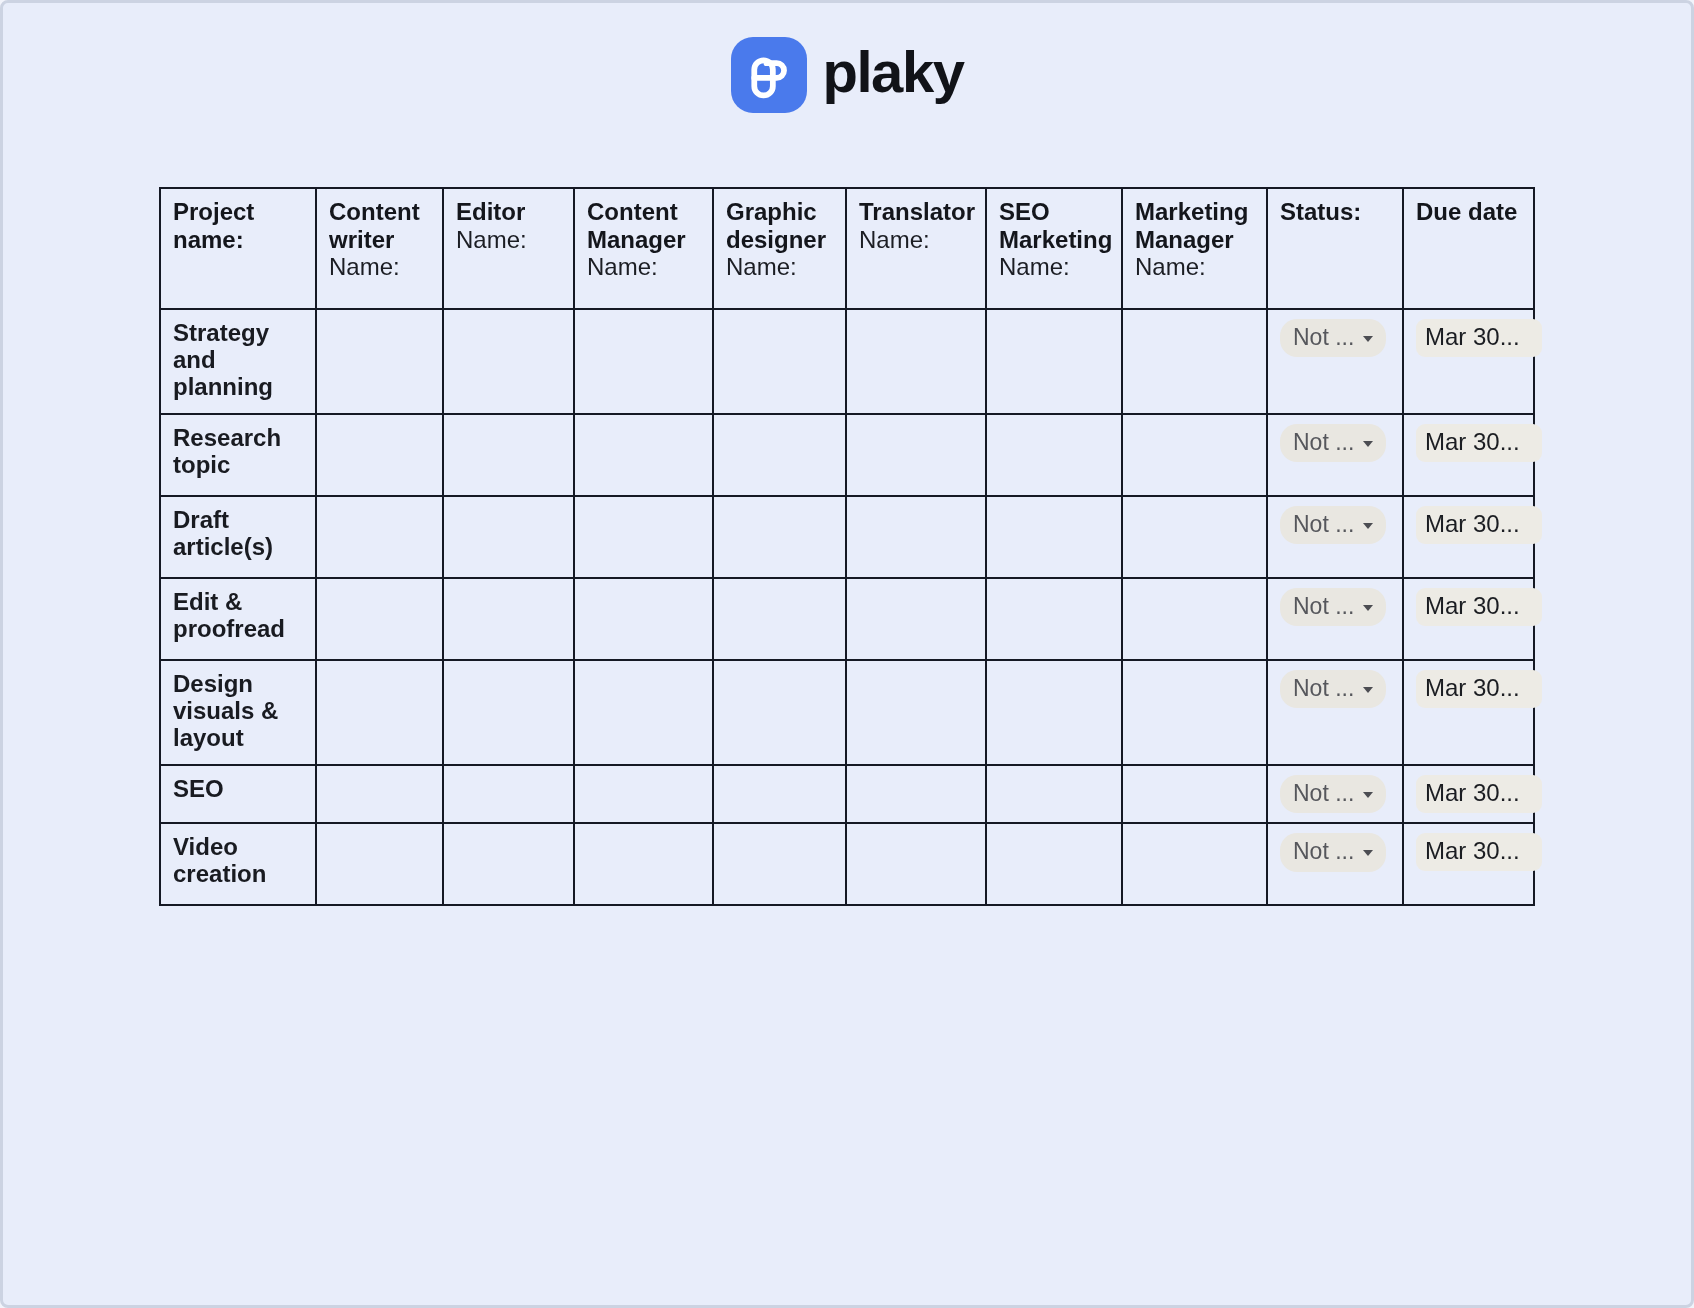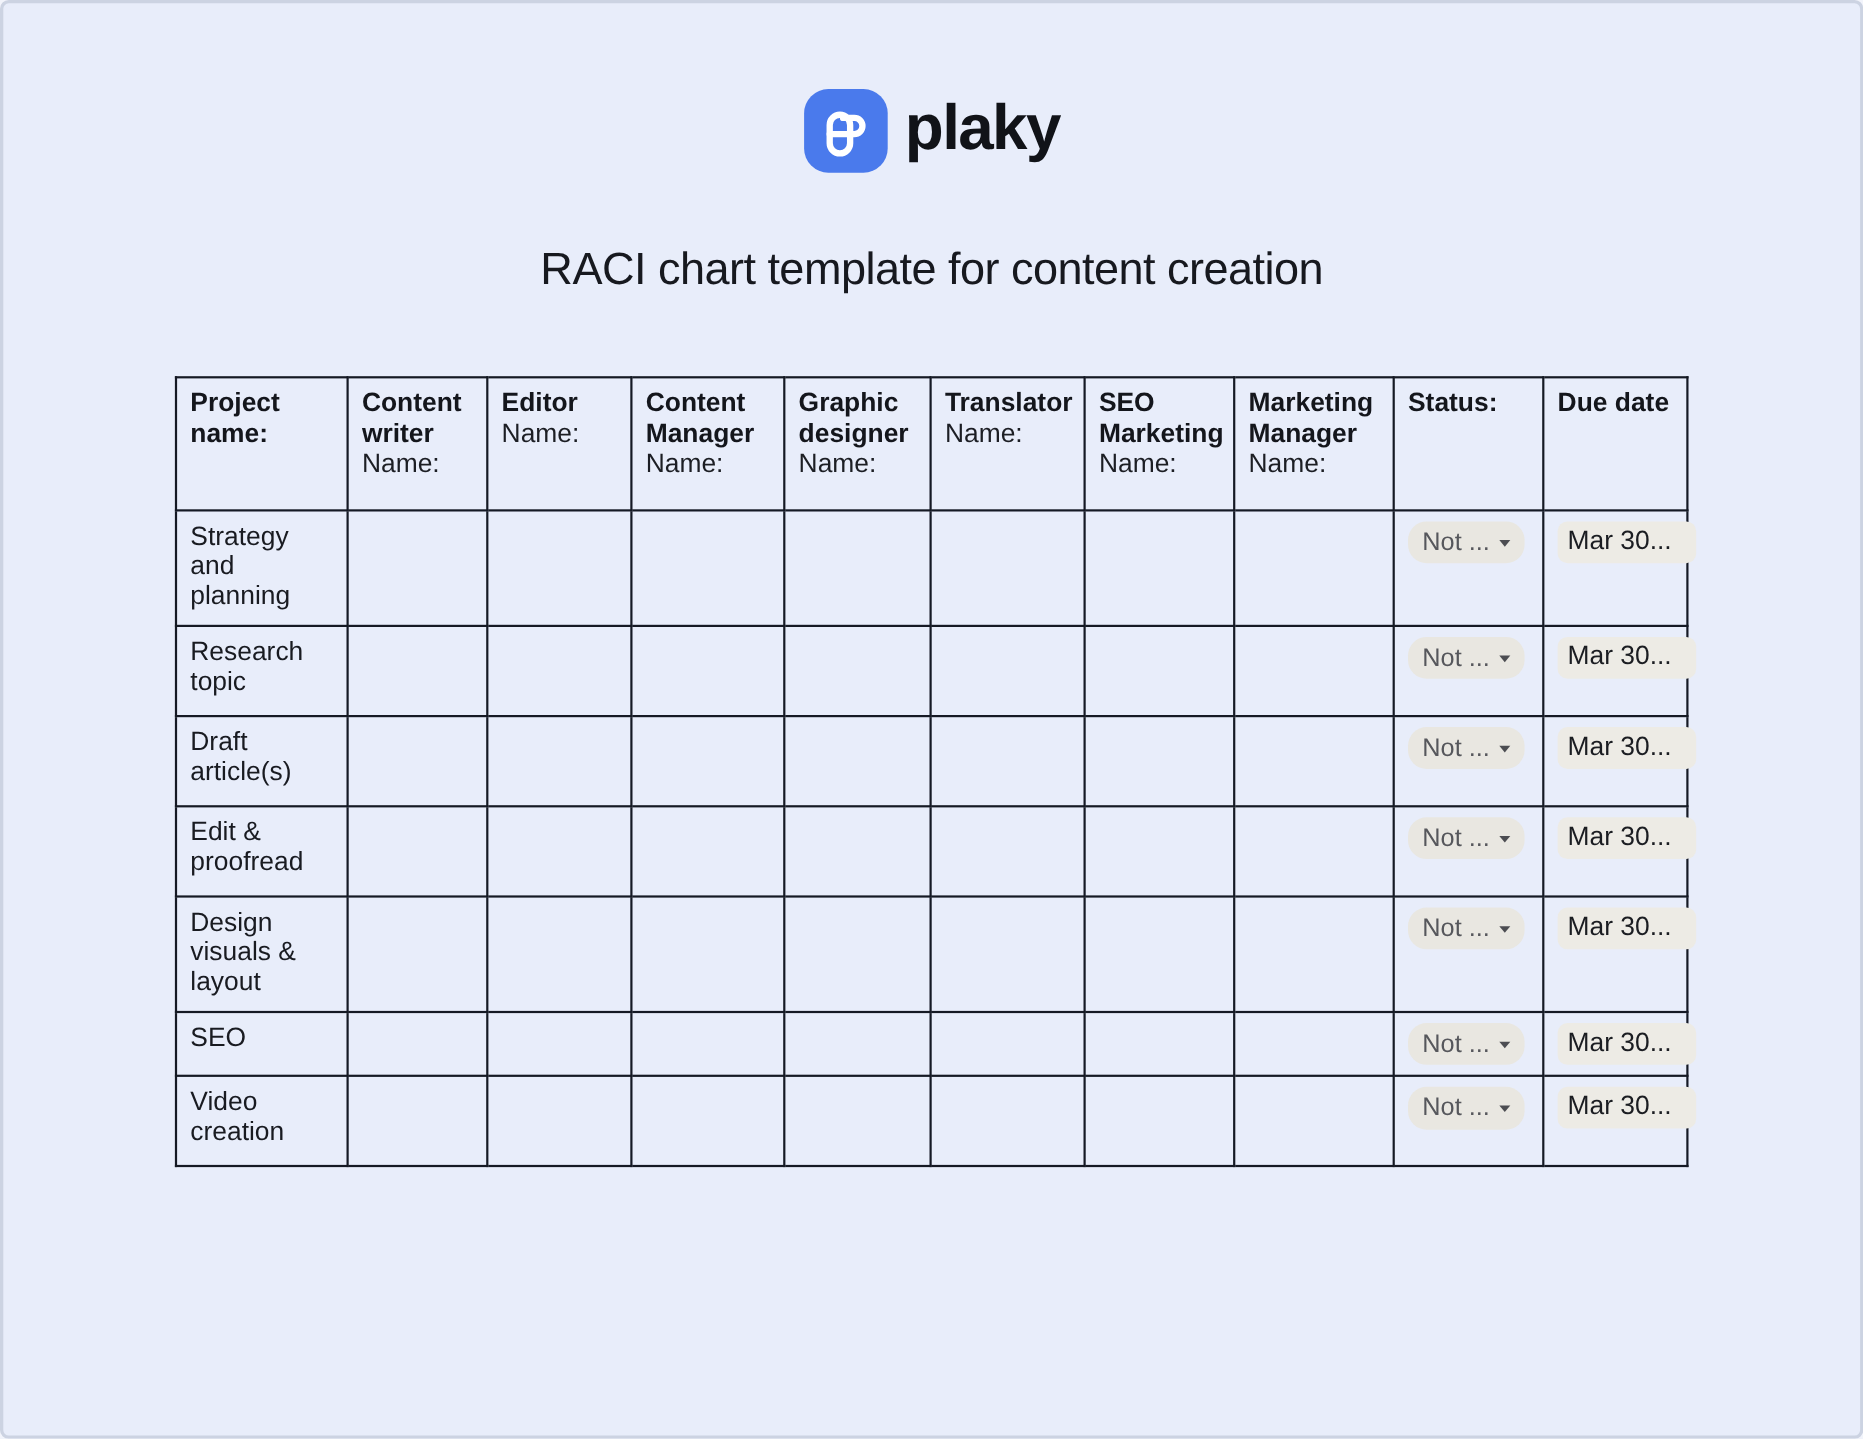--- a/index.html
+++ b/index.html
@@ -12,21 +12,21 @@
     width:1694px;height:1308px;
     box-sizing:border-box;
     background:#e8edfa;
     border:3px solid #ccd3e2;
     border-radius:8px;
     overflow:hidden;
   }
   
   .brand{
     display:flex;justify-content:center;align-items:center;
-    gap:16px;padding-top:78px;
+    gap:16px;padding-top:34px;
   }
   .logo-box{
     width:76px;height:76px;border-radius:22px;
     background:#4a7aec;
     display:flex;align-items:center;justify-content:center;
     flex:0 0 auto;
   }
   .logo-box svg{width:64px;height:64px;}
   .logo-text{
     font-size:58px;font-weight:700;color:#111318;
@@ -58,21 +58,21 @@
     text-align:left;font-weight:700;
     font-size:24px;line-height:1.15;color:#14161c;
   }
   th .h-sub{font-weight:400;color:#1c1e24;}
   tr.hdr{height:121px;}
   tr.r-tall{height:105px;}
   tr.r-med{height:82px;}
   tr.r-short{height:55px;}
   td.task{
     font-size:24px;line-height:27px;color:#191b21;
-    font-weight:400;
+    font-weight:700;
   }
   td.status-cell,td.due-cell{padding:11px 8px 8px 10px;margin-left:17px;}
   .pill-status{
     display:inline-flex;align-items:center;gap:9px;
     background:#e9e7e1;border-radius:17px;
     padding:5px 13px 7px 13px;
     font-size:23px;color:#56575c;line-height:1.15;
     cursor:pointer;white-space:nowrap;
   }
   .caret{
@@ -101,21 +101,20 @@
         <g fill="none" stroke="#ffffff" stroke-width="9" stroke-linecap="round">
           <rect x="27" y="27" width="29" height="55" rx="14.5"></rect>
           <line x1="27" y1="54.5" x2="56" y2="54.5"></line>
           <path d="M 46 31.5 H 62 A 11.5 11.5 0 1 1 62 54.5 H 56"></path>
         </g>
       </svg>
     </div>
     <div class="logo-text">plaky</div>
   </header>
 
-  <h1 class="title">RACI chart template for content creation</h1>
 
   <table class="raci">
     <colgroup>
       <col style="width:156px">
         <col style="width:127px">
         <col style="width:131px">
       <col style="width:139px">
         <col style="width:133px">
         <col style="width:140px">
       <col style="width:136px">

